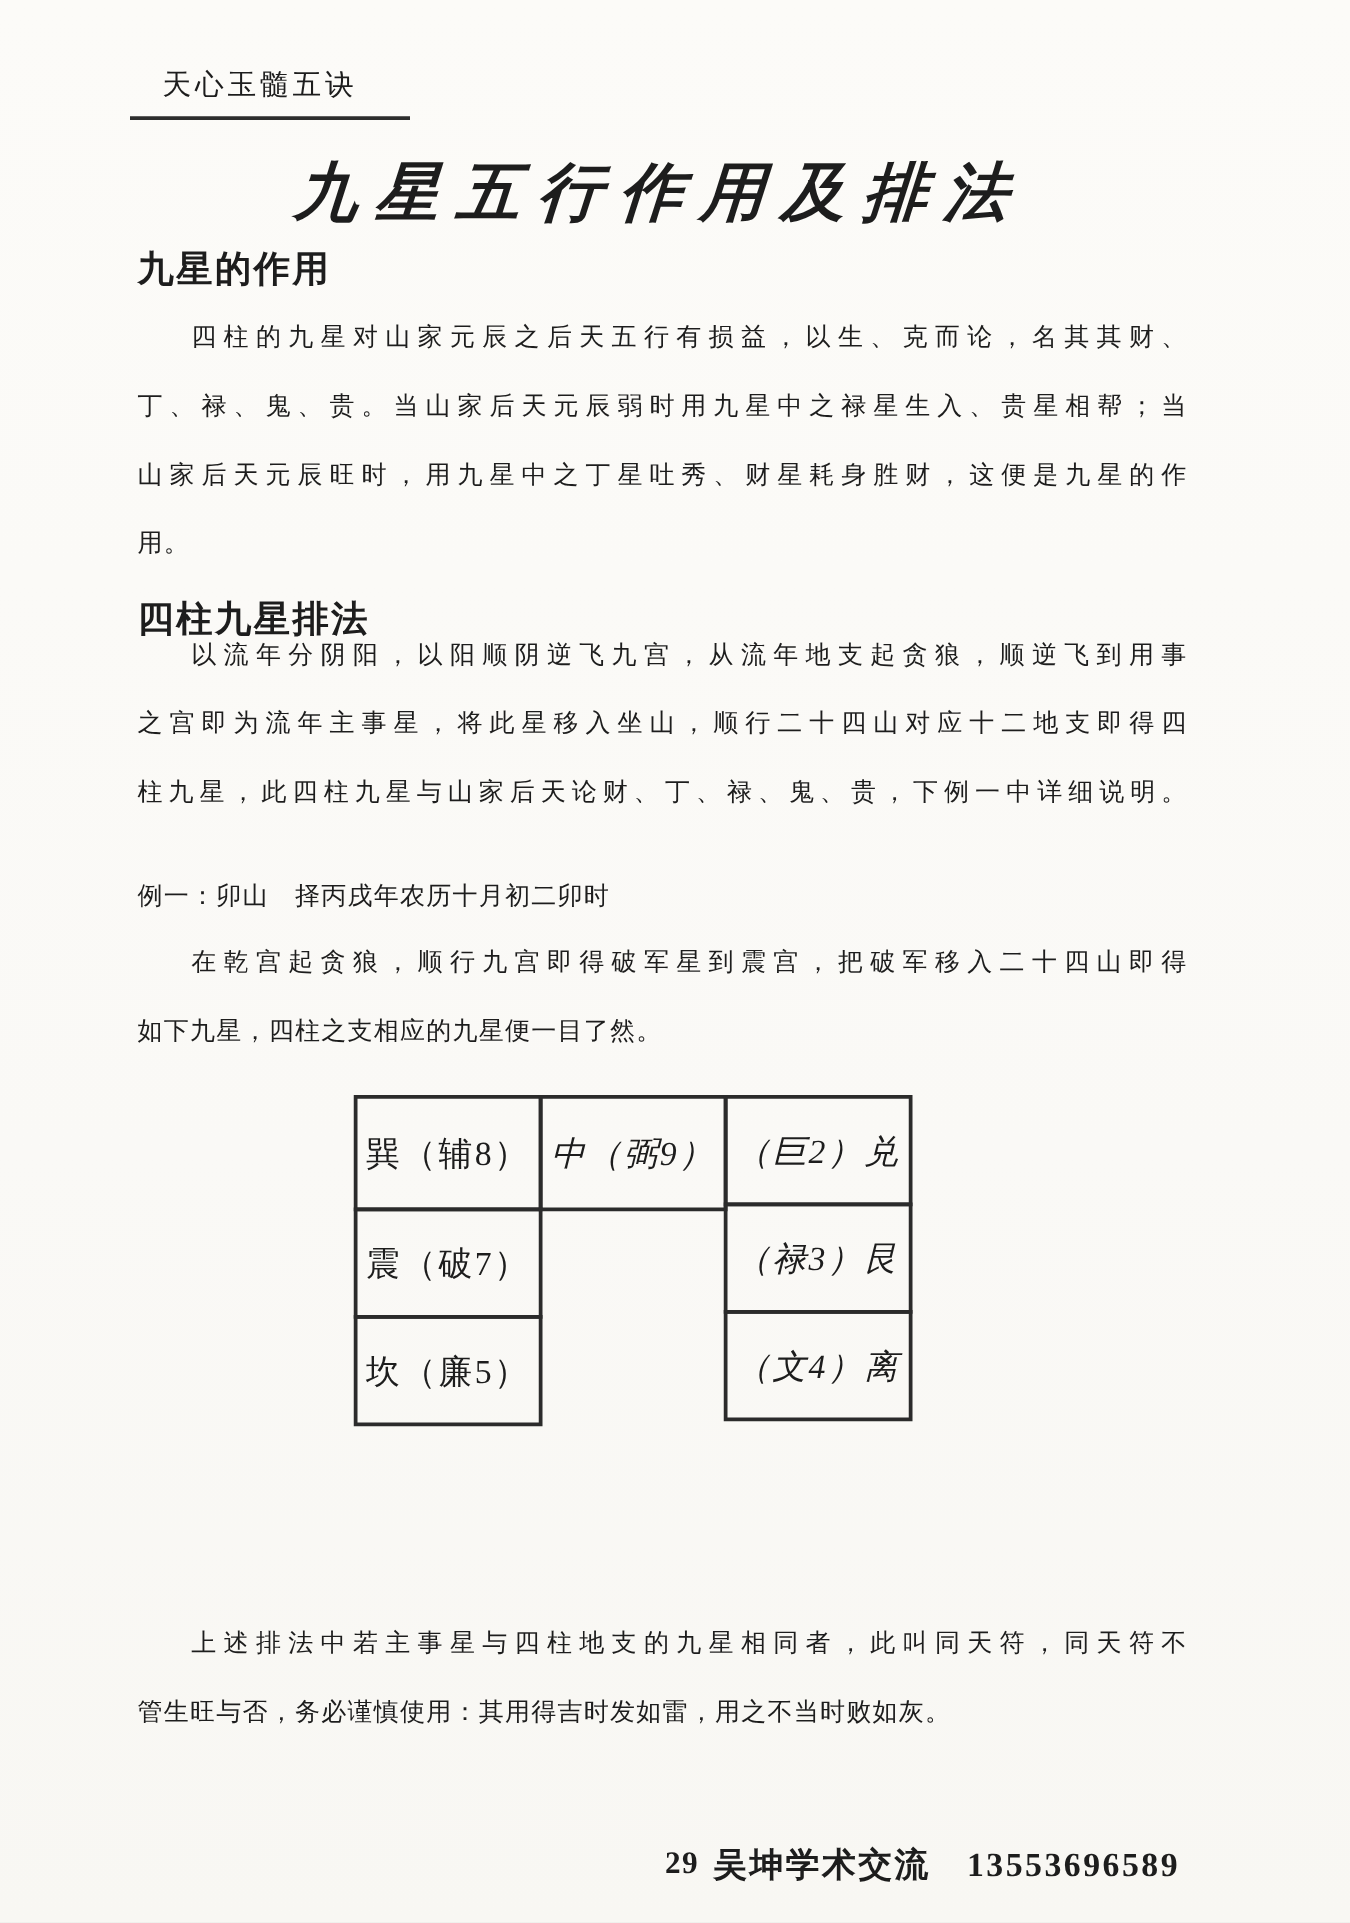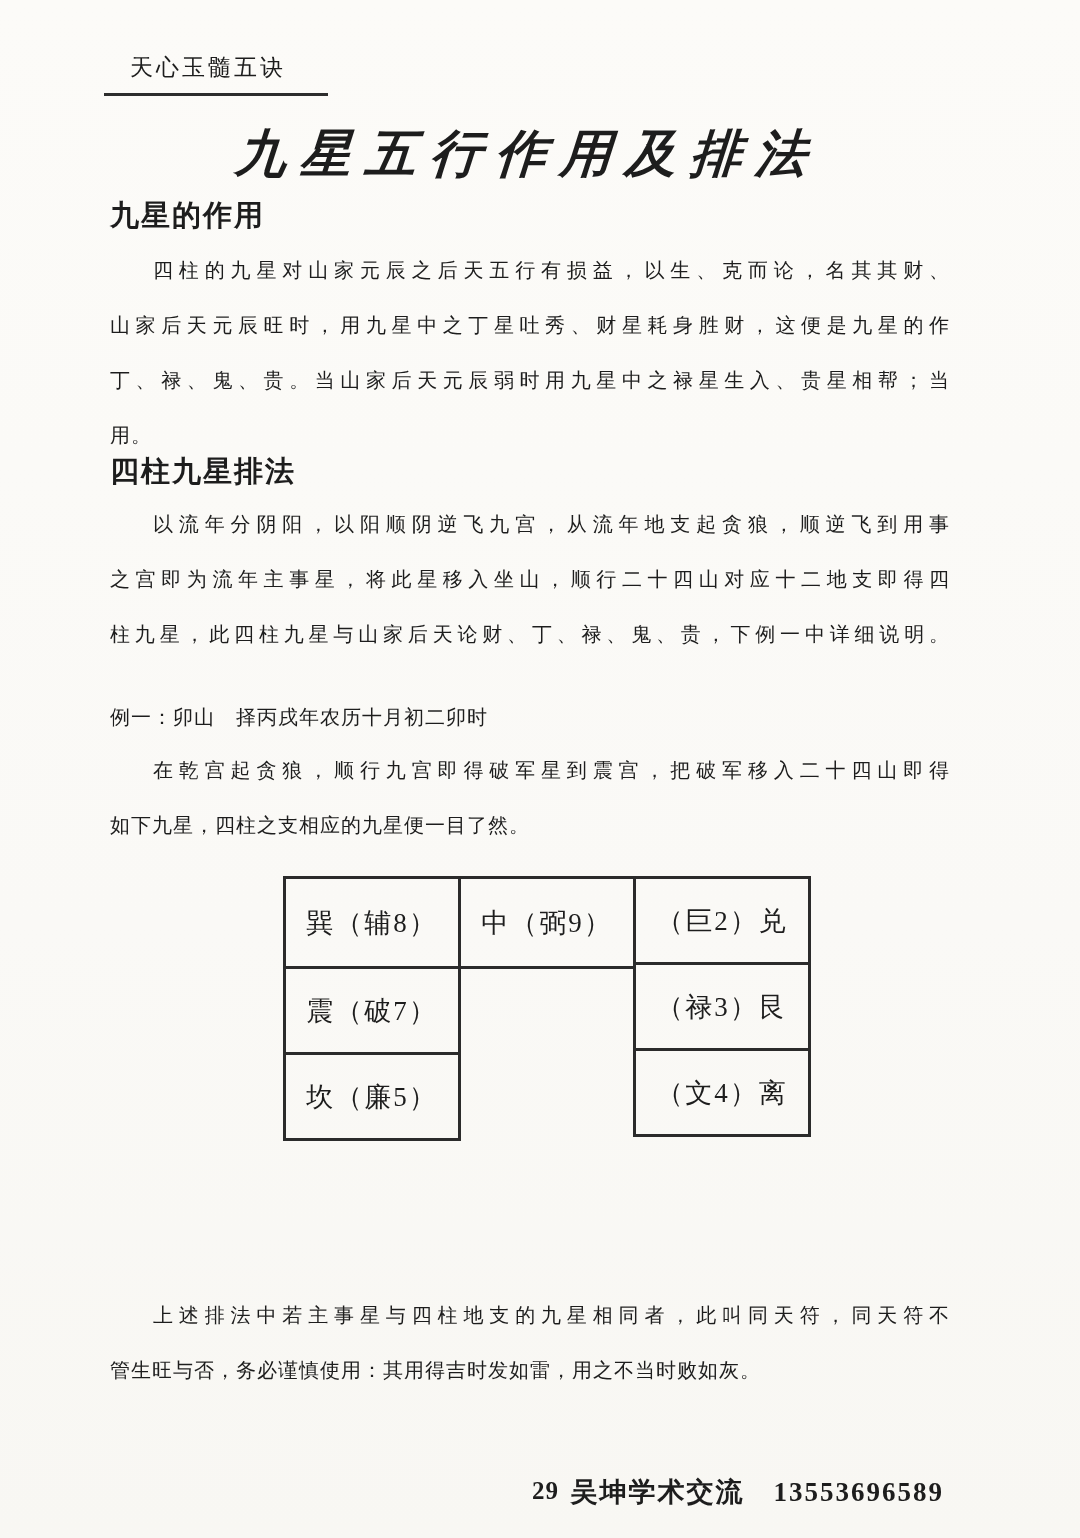--- a/index.html
+++ b/index.html
@@ -34,21 +34,21 @@
     transform:skewX(-4deg);
     white-space:nowrap;
   }
   .sec-heading {
     position:absolute; left:110px;
     font-family:"Liberation Sans","DejaVu Sans",sans-serif;
     font-size:29px; font-weight:bold; letter-spacing:2px;
     white-space:nowrap;
   }
   .sec-heading.h1 { top:196px; }
-  .sec-heading.h2 { top:452px; }
+  .sec-heading.h2 { top:476px; }
   .body-block {
     position:absolute; left:110px; width:840px;
     font-size:20px; letter-spacing:1px;
   }
   .body-block .line {
     line-height:55px; height:55px;
     text-align:justify; text-align-last:justify;
   }
   .body-block .line.short { text-align-last:left; }
   .body-block .line.indent { text-indent:2.15em; }
@@ -56,22 +56,22 @@
   .blk-sec2 { top:497px; }
   .blk-example-label { top:691px;font-family:Liberation Mono, monospace; }
   .blk-example-label .line { text-align-last:left; }
   .blk-example { top:743px; }
   .blk-closing { top:1288px; }
   
   .ninetable {
     position:absolute; left:283px; top:876px;
     display:flex;
   }
-  .ncol { width:178px; display:flex; flex-direction:column;text-align:right; }
-  .ncol + .ncol { margin-left:-3px; }
+  .ncol { width:151px; display:flex; flex-direction:column;text-align:right; }
+  .ncol + .ncol { margin-left:-3px;font-style:italic; }
   .ncell {
     box-sizing:border-box;
     height:89px;
     margin-top:-3px;
     border:3px solid #2b2b2b;
     display:flex; align-items:center; justify-content:center;
     font-size:27px; letter-spacing:2px;
     white-space:nowrap;
   }
   .ncol .ncell:first-child { margin-top:0; }
@@ -95,22 +95,22 @@
   <div class="scan-header">
     <span>天心玉髓五诀</span>
   </div>
 
   <div class="doc-title">九星五行作用及排法</div>
 
   <div class="sec-heading h1">九星的作用</div>
 
   <div class="body-block blk-sec1">
     <div class="line indent">四柱的九星对山家元辰之后天五行有损益，以生、克而论，名其其财、</div>
+    <div class="line">丁、禄、鬼、贵。当山家后天元辰弱时用九星中之禄星生入、贵星相帮；当</div>
     <div class="line">山家后天元辰旺时，用九星中之丁星吐秀、财星耗身胜财，这便是九星的作</div>
-    <div class="line">丁、禄、鬼、贵。当山家后天元辰弱时用九星中之禄星生入、贵星相帮；当</div>
     <div class="line short">用。</div>
   </div>
 
   <div class="sec-heading h2">四柱九星排法</div>
 
   <div class="body-block blk-sec2">
     <div class="line indent">以流年分阴阳，以阳顺阴逆飞九宫，从流年地支起贪狼，顺逆飞到用事</div>
     <div class="line">之宫即为流年主事星，将此星移入坐山，顺行二十四山对应十二地支即得四</div>
     <div class="line">柱九星，此四柱九星与山家后天论财、丁、禄、鬼、贵，下例一中详细说明。</div>
   </div>

